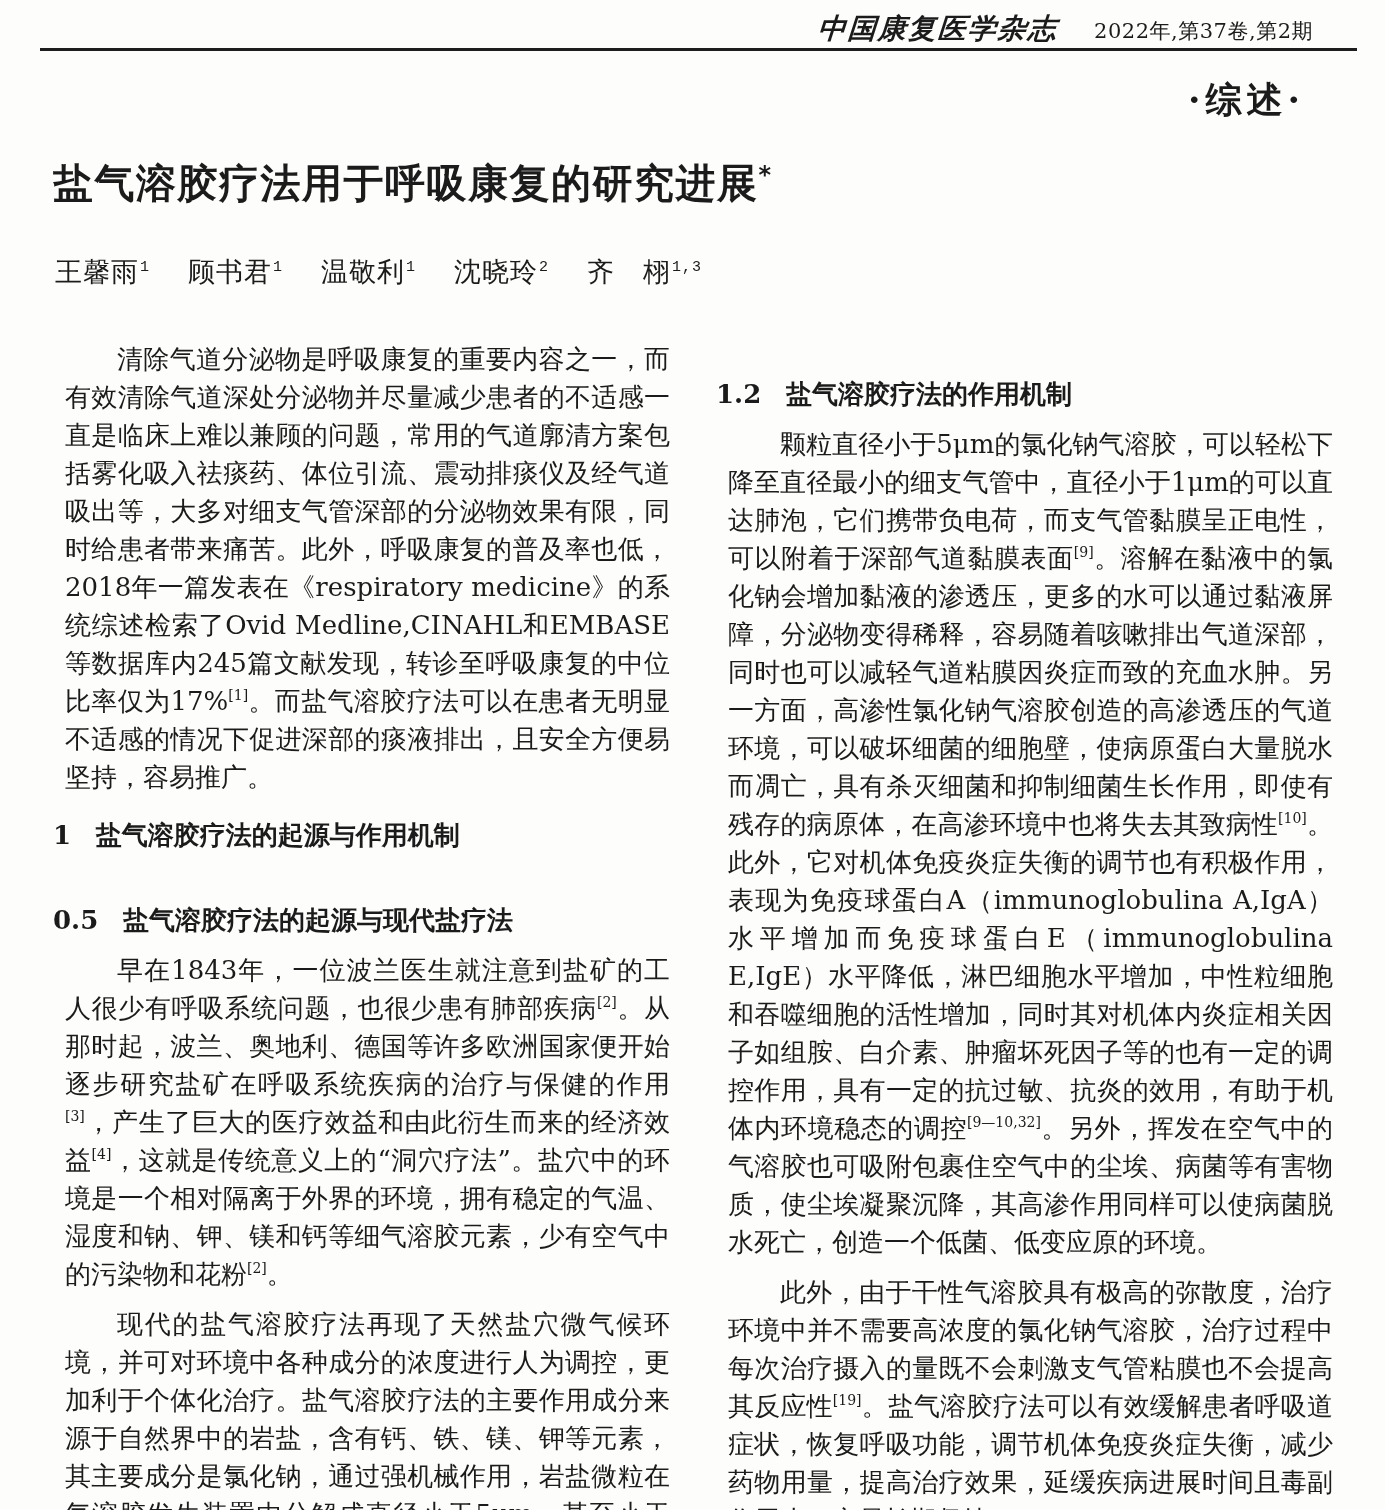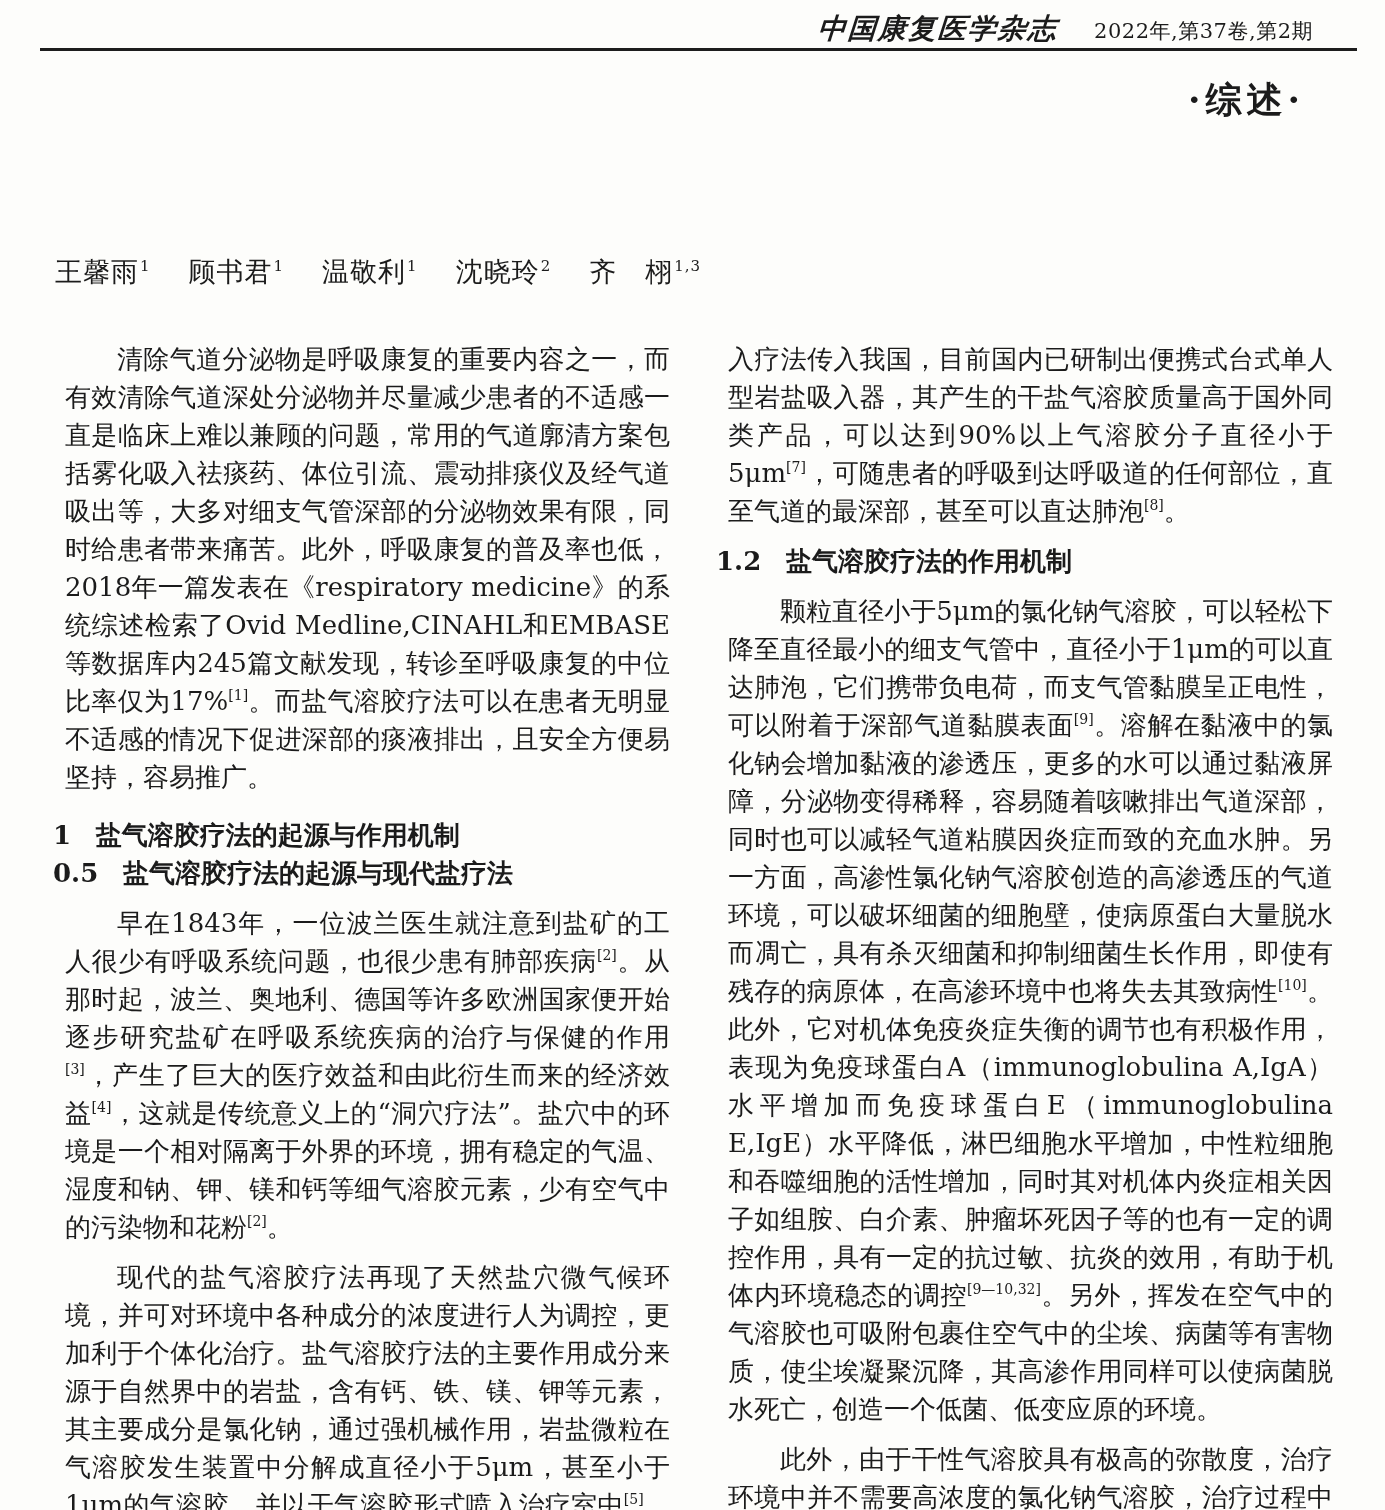--- a/index.html
+++ b/index.html
@@ -75,20 +75,21 @@
   }
   .authors {
     position: absolute;
     top: 254px;
     left: 55px;
     display: flex;
     gap: 38px;
     font-size: 27px;
     letter-spacing: 1px;
     white-space: nowrap;
+    font-family: Liberation Mono, monospace;
   }
   .author sup {
     font-size: 15px;
     line-height: 0;
     margin-left: 1px;
   }
   
   .columns {
     position: absolute;
     top: 328px;
@@ -113,20 +114,21 @@
   }
   .para sup.ref {
     font-size: 14px;
     line-height: 0;
   }
   .sec-heading {
     font-family: "DejaVu Sans", "Liberation Sans", sans-serif;
     font-weight: bold;
     font-size: 26px;
     line-height: 38px;
+    margin-top: 47px;
   }
   .sec-heading .sec-num {
     font-family: "DejaVu Serif", "Liberation Serif", serif;
     font-weight: bold;
     margin-right: 0.95em;
   }
   .sec-heading.h1 {
     margin-top: 20px;
   }
 </style>
@@ -137,38 +139,38 @@
 
   <div class="header-meta">
     <span class="journal-name">中国康复医学杂志</span>
     <span class="issue-info">2022年,第37卷,第2期</span>
   </div>
 
   <div class="header-rule"></div>
 
   <div class="section-label">·综述·</div>
 
+  <h1 class="article-title"><span>盐气溶胶疗法用于呼吸康复的研究进展</span><sup class="title-mark">*</sup></h1>
 
   <div class="authors">
       <span class="author">王馨雨<sup>1</sup></span>
       <span class="author">顾书君<sup>1</sup></span>
       <span class="author">温敬利<sup>1</sup></span>
       <span class="author">沈晓玲<sup>2</sup></span>
       <span class="author">齐　栩<sup>1,3</sup></span>
     </div>
 
   <main class="columns">
     <section class="col">
         <p class="para">清除气道分泌物是呼吸康复的重要内容之一，而有效清除气道深处分泌物并尽量减少患者的不适感一直是临床上难以兼顾的问题，常用的气道廓清方案包括雾化吸入祛痰药、体位引流、震动排痰仪及经气道吸出等，大多对细支气管深部的分泌物效果有限，同时给患者带来痛苦。此外，呼吸康复的普及率也低，2018年一篇发表在《respiratory medicine》的系统综述检索了Ovid Medline,CINAHL和EMBASE等数据库内245篇文献发现，转诊至呼吸康复的中位比率仅为17%<sup class="ref">[1]</sup>。而盐气溶胶疗法可以在患者无明显不适感的情况下促进深部的痰液排出，且安全方便易坚持，容易推广。</p>
         <div class="sec-heading h1"><span class="sec-num">1</span>盐气溶胶疗法的起源与作用机制</div>
         <div class="sec-heading h2"><span class="sec-num">0.5</span>盐气溶胶疗法的起源与现代盐疗法</div>
         <p class="para">早在1843年，一位波兰医生就注意到盐矿的工人很少有呼吸系统问题，也很少患有肺部疾病<sup class="ref">[2]</sup>。从那时起，波兰、奥地利、德国等许多欧洲国家便开始逐步研究盐矿在呼吸系统疾病的治疗与保健的作用<sup class="ref">[3]</sup>，产生了巨大的医疗效益和由此衍生而来的经济效益<sup class="ref">[4]</sup>，这就是传统意义上的“洞穴疗法”。盐穴中的环境是一个相对隔离于外界的环境，拥有稳定的气温、湿度和钠、钾、镁和钙等细气溶胶元素，少有空气中的污染物和花粉<sup class="ref">[2]</sup>。</p>
         <p class="para">现代的盐气溶胶疗法再现了天然盐穴微气候环境，并可对环境中各种成分的浓度进行人为调控，更加利于个体化治疗。盐气溶胶疗法的主要作用成分来源于自然界中的岩盐，含有钙、铁、镁、钾等元素，其主要成分是氯化钠，通过强机械作用，岩盐微粒在气溶胶发生装置中分解成直径小于5μm，甚至小于1μm的气溶胶，并以干气溶胶形式喷入治疗室中<sup class="ref">[5]</sup>。相较于湿性气溶胶，干盐气溶胶的能量大，负电荷高，稳定性更强，在弥散度相同的情况下，呼吸道对干性气溶胶的滞留能力比湿性的强，治疗效果更显著<sup class="ref">[6]</sup>。多数情况下，治疗室温度被控制在20—25℃之间，同时保持相对低于室外的湿度，氯化钠气溶胶的最终浓度控制在10—30mg/m³，患者</p>
       </section>
     <section class="col">
-        <p class="para no-indent">入疗法传入我国，目前国内已研制出便携式台式单人型岩盐吸入器，其产生的干盐气溶胶质量高于国外同类产品，可以达到90%以上气溶胶分子直径小于5μm<sup class="ref">[7]</sup>，可随患者的呼吸到达呼吸道的任何部位，直至气道的最深部，甚至可以直达肺泡<sup class="ref">[8]</sup>。</p>
         <div class="sec-heading h2"><span class="sec-num">1.2</span>盐气溶胶疗法的作用机制</div>
         <p class="para">颗粒直径小于5μm的氯化钠气溶胶，可以轻松下降至直径最小的细支气管中，直径小于1μm的可以直达肺泡，它们携带负电荷，而支气管黏膜呈正电性，可以附着于深部气道黏膜表面<sup class="ref">[9]</sup>。溶解在黏液中的氯化钠会增加黏液的渗透压，更多的水可以通过黏液屏障，分泌物变得稀释，容易随着咳嗽排出气道深部，同时也可以减轻气道粘膜因炎症而致的充血水肿。另一方面，高渗性氯化钠气溶胶创造的高渗透压的气道环境，可以破坏细菌的细胞壁，使病原蛋白大量脱水而凋亡，具有杀灭细菌和抑制细菌生长作用，即使有残存的病原体，在高渗环境中也将失去其致病性<sup class="ref">[10]</sup>。此外，它对机体免疫炎症失衡的调节也有积极作用，表现为免疫球蛋白A（immunoglobulina A,IgA）水平增加而免疫球蛋白E（immunoglobulina E,IgE）水平降低，淋巴细胞水平增加，中性粒细胞和吞噬细胞的活性增加，同时其对机体内炎症相关因子如组胺、白介素、肿瘤坏死因子等的也有一定的调控作用，具有一定的抗过敏、抗炎的效用，有助于机体内环境稳态的调控<sup class="ref">[9—10,32]</sup>。另外，挥发在空气中的气溶胶也可吸附包裹住空气中的尘埃、病菌等有害物质，使尘埃凝聚沉降，其高渗作用同样可以使病菌脱水死亡，创造一个低菌、低变应原的环境。</p>
         <p class="para">此外，由于干性气溶胶具有极高的弥散度，治疗环境中并不需要高浓度的氯化钠气溶胶，治疗过程中每次治疗摄入的量既不会刺激支气管粘膜也不会提高其反应性<sup class="ref">[19]</sup>。盐气溶胶疗法可以有效缓解患者呼吸道症状，恢复呼吸功能，调节机体免疫炎症失衡，减少药物用量，提高治疗效果，延缓疾病进展时间且毒副作用小，容易长期坚持。</p>
       </section>
   </main>
 
 </div>
 
 </body></html>

